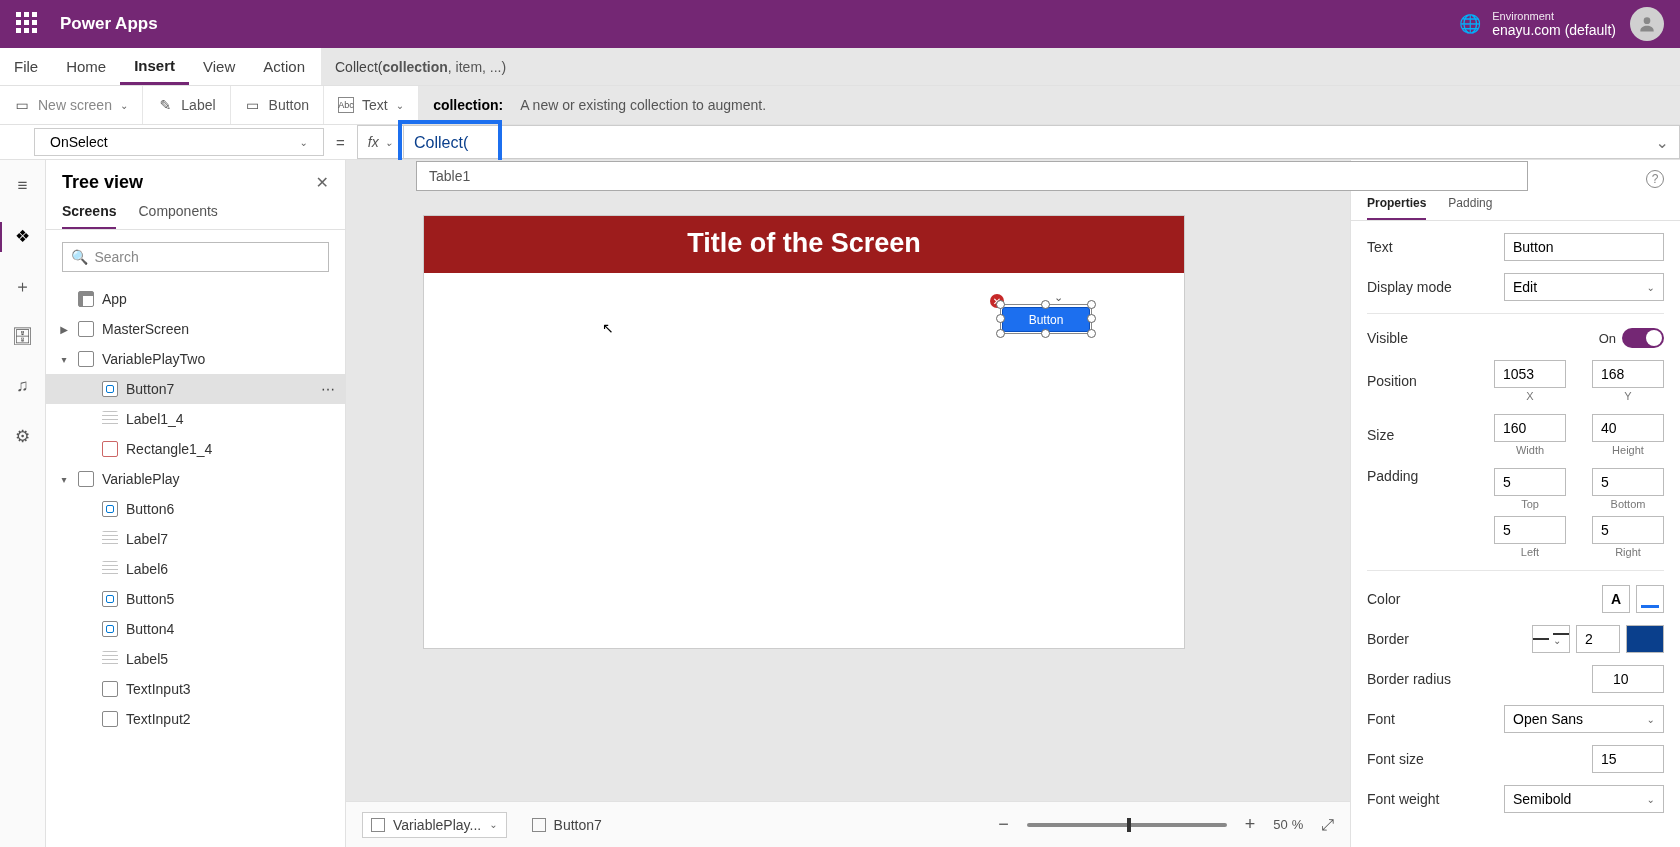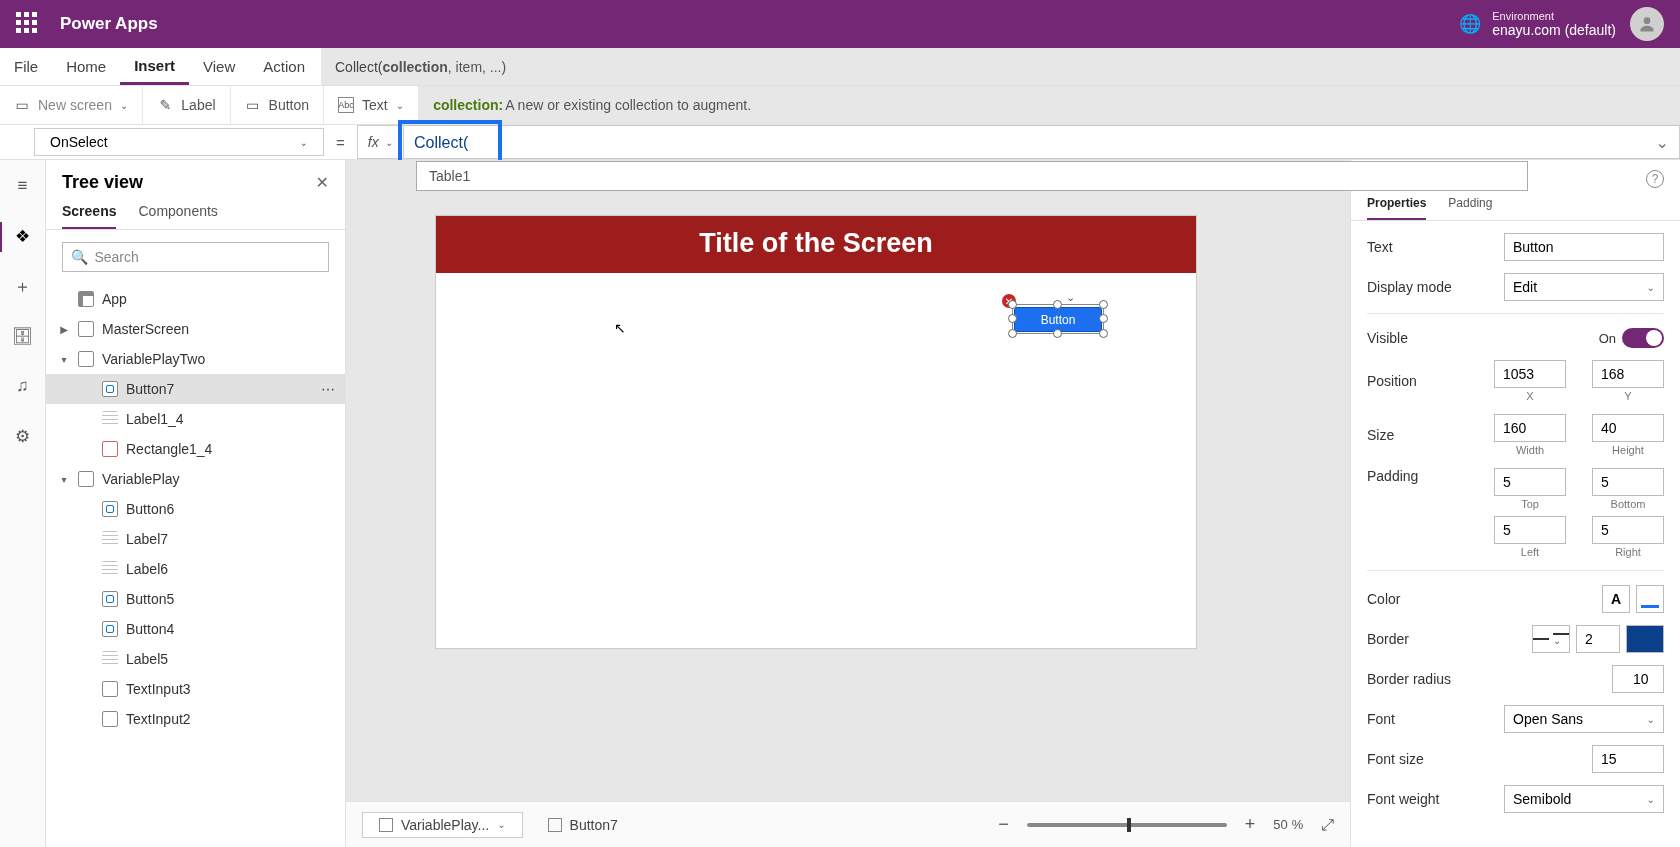--- a/index.html
+++ b/index.html
@@ -27,21 +27,21 @@
 .formula-hint { flex: 1; background: #e7e7e7; display: flex; align-items: center; padding: 0 14px; color: #555; font-size: 14px; margin-left: 2px; }
 .formula-hint .fn { color: #444; }
 .formula-hint strong { font-weight: 700; }
 
 
 .toolbar-row { display: flex; height: 38px; }
 .tool-segment { background: #fff; display: flex; align-items: center; border-right: 1px solid #e6e6e6; padding: 0 14px; font-size: 14px; color: #555; gap: 8px; }
 .tool-segment .ico { width: 16px; height: 16px; display: inline-flex; align-items: center; justify-content: center; color: #555; }
 .tool-segment.dim { color: #888; }
 .coll-desc { flex: 1; background: #e7e7e7; display: flex; align-items: center; padding: 0 14px; font-size: 14px; color: #555; }
-.coll-desc strong { color: #4d7c0f; margin-right: 2px; text-align: right; }
+.coll-desc strong { color: #000000; margin-right: 17px; text-align: right; }
 
 
 .formulabar { display: flex; align-items: stretch; height: 36px; background: #fff; border-top: 1px solid #e1e1e1; border-bottom: 1px solid #e1e1e1; }
 .prop-select { width: 290px; border: 1px solid #ccc; margin: 3px 0 3px 34px; padding: 0 15px; display: flex; align-items: center; justify-content: space-between; background: #fff; font-size: 14px; }
 .eq { display: flex; align-items: center; padding: 0 12px; font-size: 15px; color: #555; }
 .fx-box { border: 1px solid #ccc; display: flex; align-items: center; padding: 0 10px; font-style: italic; color: #555; font-size: 14px; gap: 6px; }
 .fx-input-wrap { flex: 1; border: 1px solid #ccc; border-left: 0; display: flex; align-items: center; padding: 0 10px; position: relative; }
 .fx-code { font-family: Consolas, monospace; font-size: 16px; }
 .fx-code .fn-name { color: #0a3f8c; }
 .fx-code .paren { color: #0a3f8c; }
@@ -74,35 +74,35 @@
 .tree-item .ti-icon.button::after { content:""; position:absolute; inset:3px; border:1px solid #0078d4; border-radius:2px; }
 .tree-item .ti-icon.label { border: 0; background: repeating-linear-gradient(#888 0 1px, transparent 1px 4px); opacity: .5; }
 .tree-item .ti-icon.rect { border-color: #c66; }
 .tree-item .ti-icon.textinput { border-color: #888; }
 .tree-item .ti-icon.screen { border-color: #888; }
 .tree-item .ti-icon.app { border-color: #888; background: linear-gradient(90deg,#888 50%,transparent 50%), linear-gradient(#888 50%, transparent 50%); background-size: 8px 16px, 16px 8px; background-repeat: no-repeat; background-color:#fff; }
 .tree-item .more { margin-left: auto; color: #444; letter-spacing: 2px; font-size: 14px; }
 
 .canvas-wrap { flex: 1; display: flex; flex-direction: column; min-width: 0; }
 .canvas-area { flex: 1; background: #e7e7e7; position: relative; overflow: hidden; }
-.screen-canvas { position: absolute; left: 90px; top: 56px; width: 760px; height: 432px; background: #fff; box-shadow: 0 0 0 1px #ccc; }
+.screen-canvas { position: absolute; left: 78px; top: 56px; width: 760px; height: 432px; background: #fff; box-shadow: 0 0 0 1px #ccc; }
 .screen-title { background: #9d1c1c; color: #fff; text-align: center; font-size: 27px; font-weight: 700; padding: 12px 0 14px; }
 .sel-button { position: absolute; left: 578px; top: 91px; width: 88px; height: 25px; background: #1C6FEF; color: #fff; font-size: 12px; display: flex; align-items: center; justify-content: center; border: 1px solid #0a4fbf; border-radius: 3px; }
 .sel-box { position: absolute; border: 1px solid #888; left: 576px; top: 88px; width: 92px; height: 30px; }
 .handle { position: absolute; width: 9px; height: 9px; background: #fff; border: 1px solid #666; border-radius: 50%; }
 .handle.tl { left: -5px; top: -5px; } .handle.tm { left: calc(50% - 5px); top: -5px; } .handle.tr { right: -5px; top: -5px; }
 .handle.ml { left: -5px; top: calc(50% - 5px); } .handle.mr { right: -5px; top: calc(50% - 5px); }
 .handle.bl { left: -5px; bottom: -5px; } .handle.bm { left: calc(50% - 5px); bottom: -5px; } .handle.br { right: -5px; bottom: -5px; }
 .del-badge { position: absolute; left: -11px; top: -11px; width: 14px; height: 14px; background: #c62828; border-radius: 50%; color: #fff; font-size: 10px; display: flex; align-items: center; justify-content: center; }
 .sel-chev { position: absolute; left: calc(50% + 8px); top: -14px; font-size: 11px; color: #555; }
 .canvas-cursor { position: absolute; left: 178px; top: 104px; font-size: 14px; color: #000; }
 
 .status-strip { height: 46px; border-top: 1px solid #e1e1e1; background: #fafafa; display: flex; align-items: center; padding: 0 16px; gap: 18px; font-size: 14px; color: #444; }
 .status-chip { display: flex; align-items: center; gap: 8px; border: 1px solid transparent; padding: 4px 6px; }
-.status-chip.box { border: 1px solid #ccc; background: #fff; padding: 4px 16px; }
+.status-chip.box { border: 1px solid #ccc; background: #fff; padding: 4px 8px; }
 .status-spacer { flex: 1; }
 .zoom-slider { width: 200px; height: 4px; background: #888; position: relative; border-radius: 2px; }
 .zoom-slider .zknob { position: absolute; left: 50%; top: -5px; width: 4px; height: 14px; background: #333; }
 .zoom-val { display: flex; align-items: center; gap: 4px; font-size: 13px; color: #555; }
 .expand-ico { font-size: 16px; color: #555; cursor: pointer; }
 
 .right-panel { width: 330px; border-left: 1px solid #e1e1e1; background: #fff; display: flex; flex-direction: column; font-size: 14px; }
 .rp-head { padding: 10px 16px 4px; display: flex; align-items: center; justify-content: space-between; }
 .rp-head h3 { font-size: 15px; font-weight: 400; color: #333; }
 .rp-help { width: 18px; height: 18px; border: 1.4px solid #888; border-radius: 50%; display: flex; align-items: center; justify-content: center; font-size: 12px; color: #888; }
@@ -475,21 +475,21 @@
                 <span class="chev-d" style="margin-left:4px;">⌄</span>
               </div>
             <div class="p-input" style="width:44px;">
                 <span>2</span>
               </div>
             <div class="border-color"></div>
           </div>
         </div>
         <div class="prop-row">
           <label>Border radius</label>
-          <div class="p-input w-half" style="width:52px;padding-left:20px;">
+          <div class="p-input w-half" style="width:72px;padding-left:20px;">
               <span>10</span>
             </div>
         </div>
         <div class="prop-row">
           <label>Font</label>
           <div class="p-input w-full">
               <span>Open Sans</span>
               <span class="chev-d">⌄</span>
             </div>
         </div>

